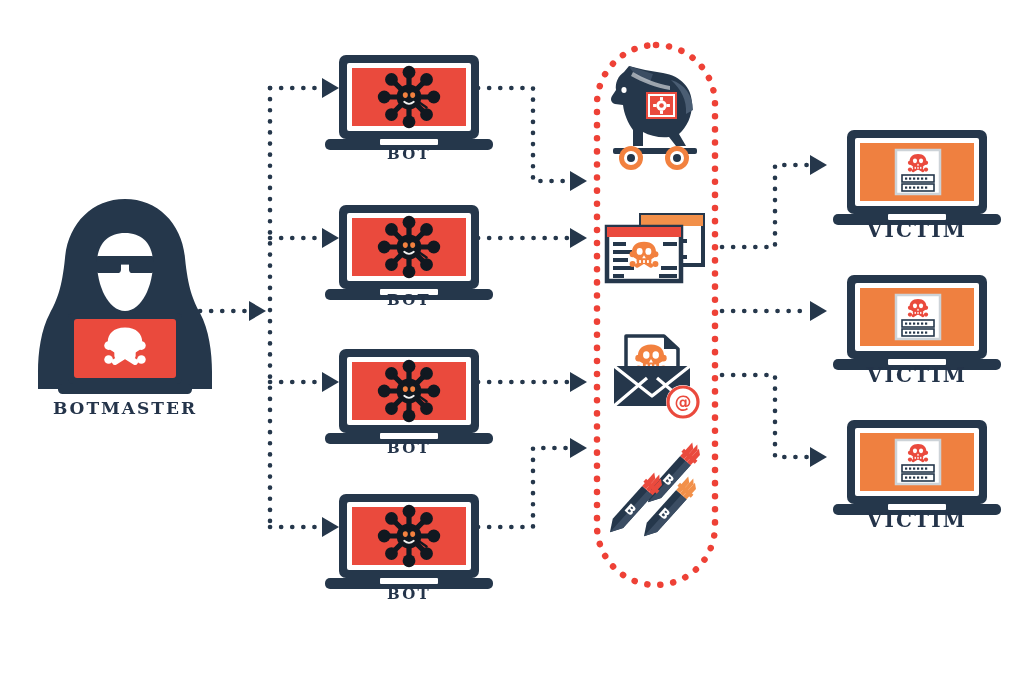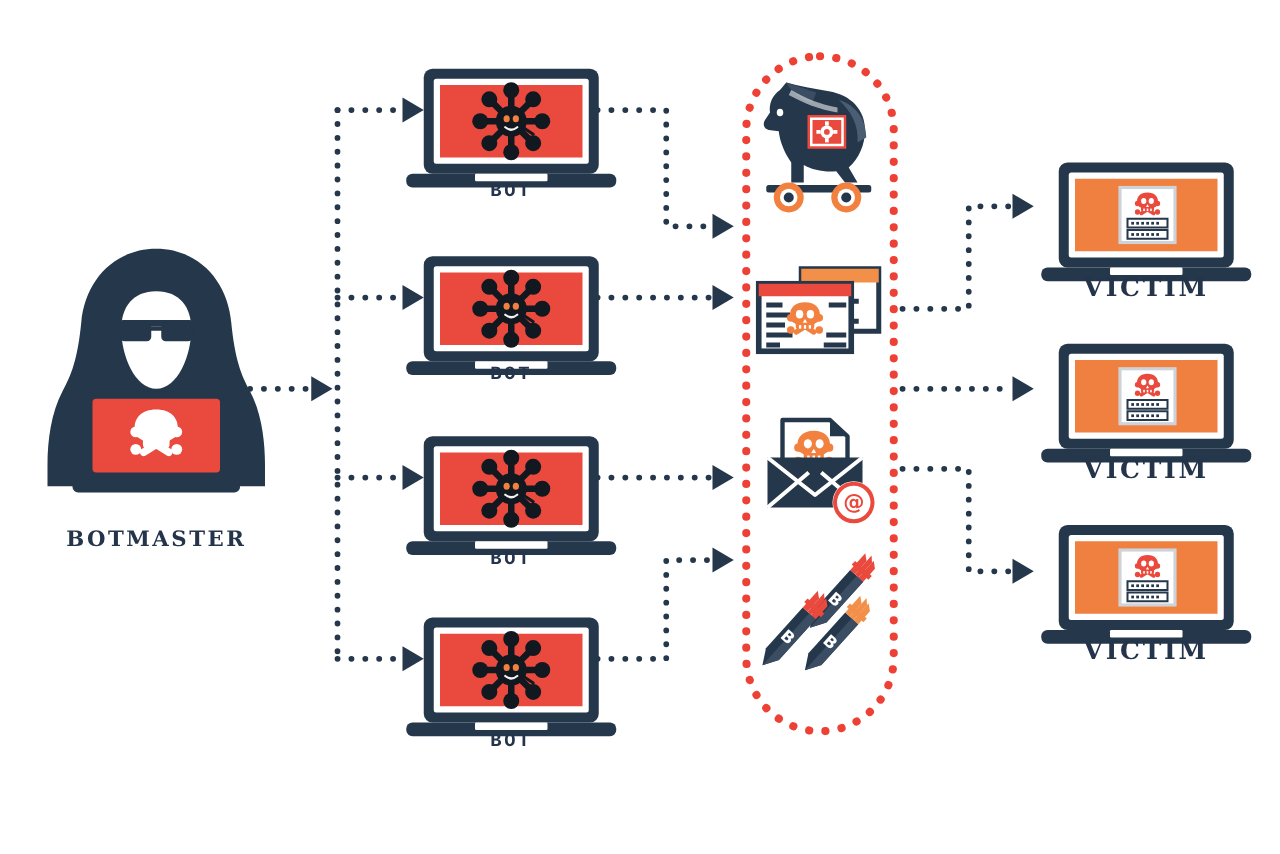--- a/index.html
+++ b/index.html
@@ -4,21 +4,21 @@
 <style>
   html,body{margin:0;padding:0;background:#ffffff;}
   body{width:1024px;height:683px;overflow:hidden;
        font-family:"DejaVu Serif", serif;}
   #stage{position:relative;width:1024px;height:683px;background:#fff;}
   svg#scene{position:absolute;left:0;top:0;width:1024px;height:683px;display:block;}
   .lbl{position:absolute;text-align:center;
        font-family:"DejaVu Serif", serif;
        font-weight:700;color:#24344a;white-space:nowrap;
        letter-spacing:2.2px;}
-  .lbl-bot{font-size:15px;width:160px;font-family:Liberation Mono, monospace;}
+  .lbl-bot{font-size:15px;width:160px;}
   .lbl-victim{font-size:20px;width:180px;}
   .lbl-master{font-size:17px;width:240px;letter-spacing:2.0px;}
 </style>
 </head>
 <body>
 
 <div id="stage">
 
 <svg id="scene" viewBox="0 0 1024 683">
   <defs>
@@ -419,21 +419,21 @@
             <rect x="909" y="476.5" width="2.2" height="2.2"></rect>
         <rect x="913" y="476.5" width="2.2" height="2.2"></rect>
             <rect x="917" y="476.5" width="2.2" height="2.2"></rect>
         <rect x="921" y="476.5" width="2.2" height="2.2"></rect>
             <rect x="925" y="476.5" width="2.2" height="2.2"></rect>
       </g>
     </g>
   </g>
 </svg>
 
-<div class="lbl lbl-master" style="left:5px;top:422px;">BOTMASTER</div>
+<div class="lbl lbl-master" style="left:5px;top:398px;">BOTMASTER</div>
 
 <div class="lbl lbl-bot" style="left:329px;top:145px;">BOT</div>
 <div class="lbl lbl-bot" style="left:329px;top:291px;">BOT</div>
 <div class="lbl lbl-bot" style="left:329px;top:439px;">BOT</div>
 <div class="lbl lbl-bot" style="left:329px;top:585px;">BOT</div>
 
 <div class="lbl lbl-victim" style="left:827px;top:218px;">VICTIM</div>
 <div class="lbl lbl-victim" style="left:827px;top:363px;">VICTIM</div>
 <div class="lbl lbl-victim" style="left:827px;top:508px;">VICTIM</div>
 

